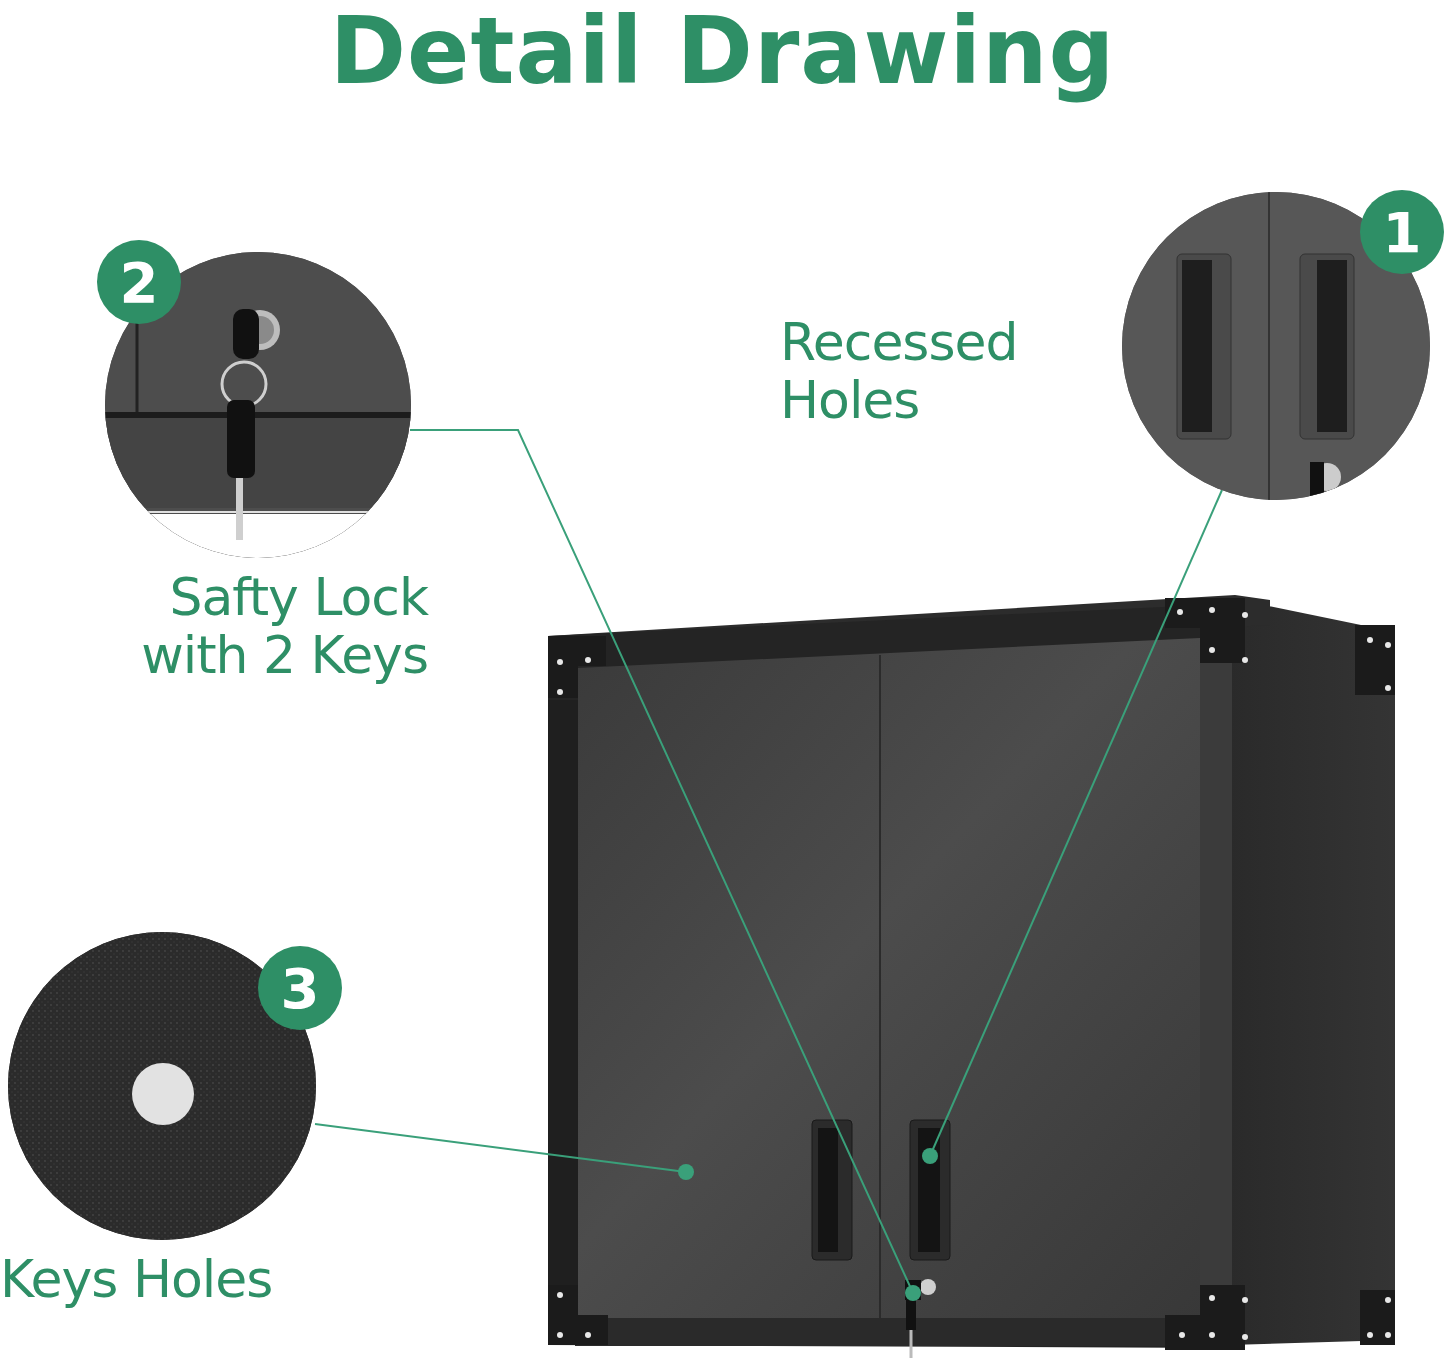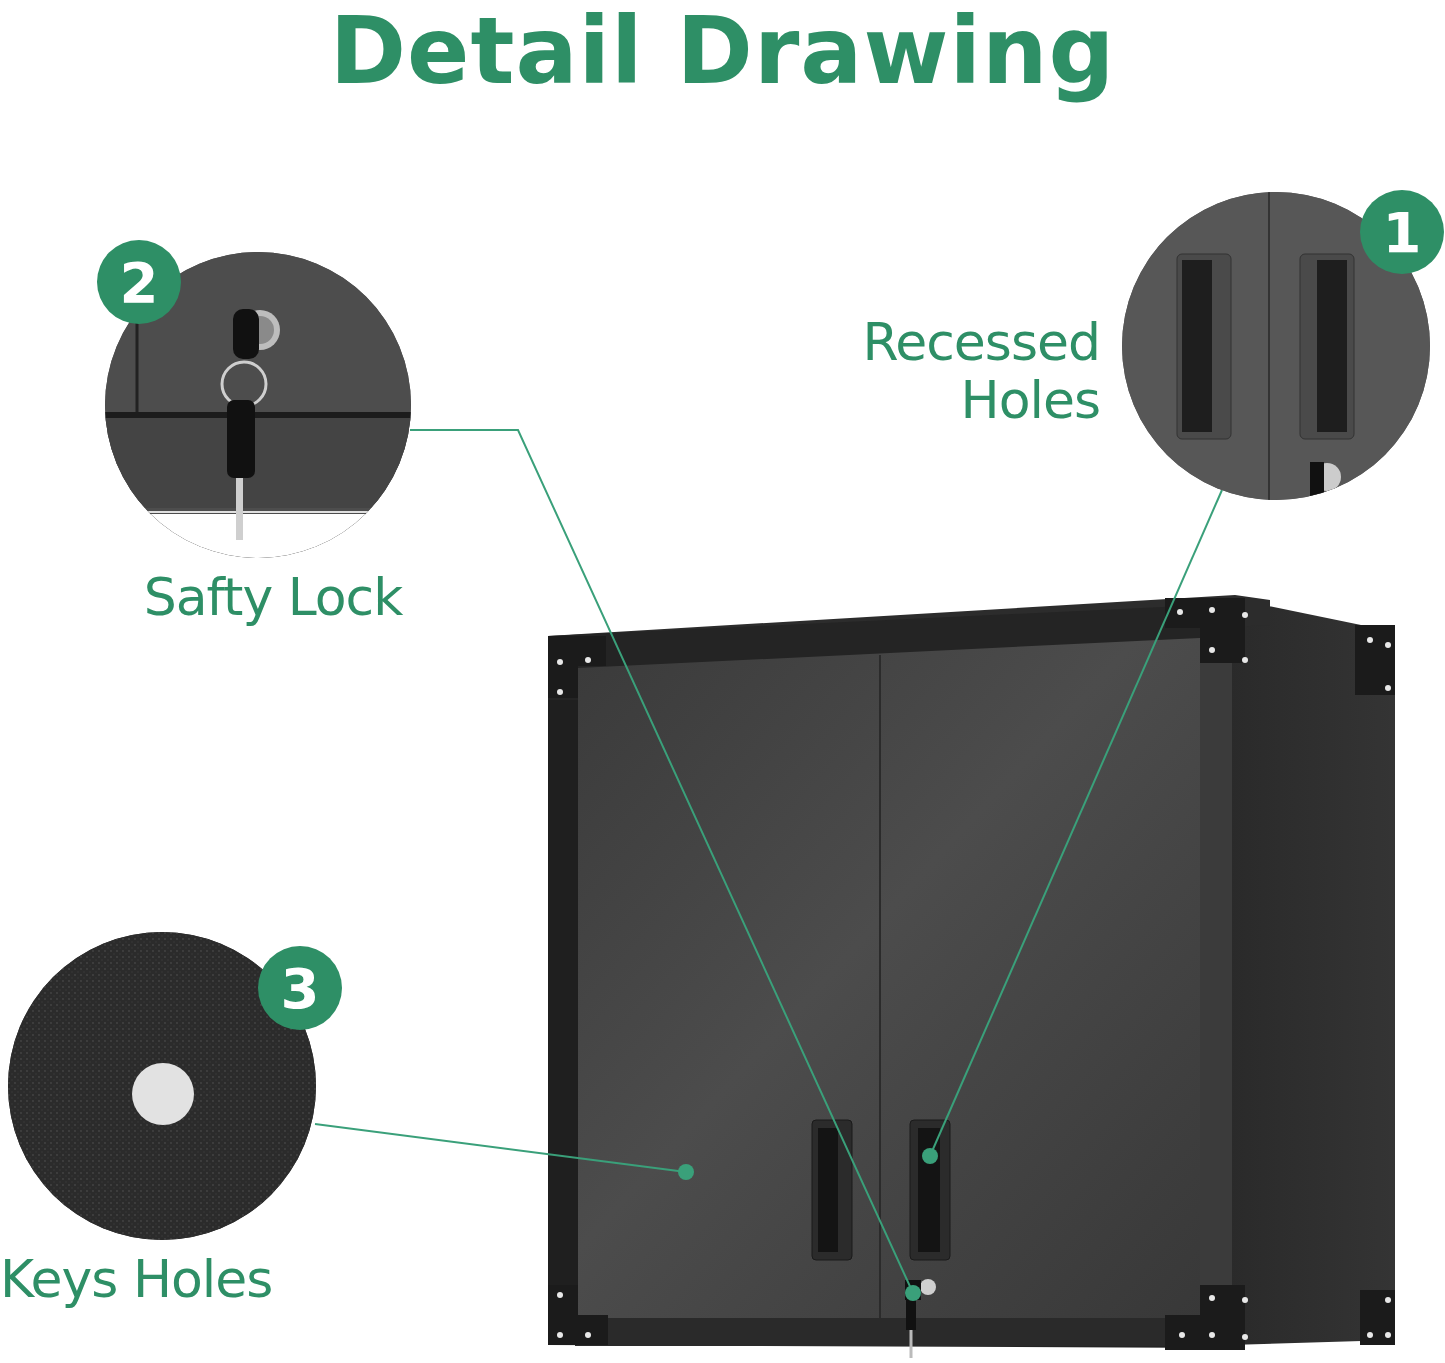--- a/index.html
+++ b/index.html
@@ -124,38 +124,39 @@
       <rect x="0" y="262" width="306" height="44" fill="#fff"></rect>
       <circle cx="155" cy="78" r="20" fill="#bdbdbd"></circle>
       <circle cx="155" cy="78" r="14" fill="#8a8a8a"></circle>
       <rect x="128" y="57" width="26" height="50" rx="10" fill="#111"></rect>
       <circle cx="139" cy="132" r="22" fill="none" stroke="#cfcfcf" stroke-width="3"></circle>
       <rect x="122" y="148" width="28" height="78" rx="7" fill="#111"></rect>
       <rect x="131" y="226" width="7" height="62" fill="#cfcfcf"></rect>
     </svg>
   </div>
   <div class="abs badge" style="left:97px;top:240px;">2</div>
-  <div class="abs label" style="left:118px;top:568px;width:310px;text-align:center;">
+  <div class="abs label" style="left:118px;top:568px;width:310px;text-align:right;">
     <div>Safty Lock</div>
+    <div>with 2 Keys</div>
   </div>
 
   <div class="abs circle" style="left:1122px;top:192px;width:308px;height:308px;background:#555;">
     <svg width="308" height="308">
       <rect width="308" height="308" fill="#575757"></rect>
       <line x1="147" y1="0" x2="147" y2="308" stroke="#333" stroke-width="2"></line>
       <rect x="55" y="62" width="54" height="185" rx="5" fill="#4a4a4a" stroke="#333"></rect>
       <rect x="60" y="68" width="30" height="172" fill="#1e1e1e"></rect>
       <rect x="178" y="62" width="54" height="185" rx="5" fill="#4a4a4a" stroke="#333"></rect>
       <rect x="195" y="68" width="30" height="172" fill="#1e1e1e"></rect>
       <circle cx="205" cy="285" r="14" fill="#ccc"></circle>
       <rect x="188" y="270" width="14" height="38" fill="#111"></rect>
     </svg>
   </div>
   <div class="abs badge" style="left:1360px;top:190px;">1</div>
-  <div class="abs label" style="left:780px;top:313px;width:320px;text-align:right;">
+  <div class="abs label" style="left:780px;top:313px;width:320px;text-align:left;">
     <div>Recessed</div>
     <div>Holes</div>
   </div>
 
   <div class="abs circle" style="left:8px;top:932px;width:308px;height:308px;background:#2a2a2a;">
     <svg width="308" height="308">
       <defs>
         <pattern id="grain" width="6" height="6" patternUnits="userSpaceOnUse">
           <rect width="6" height="6" fill="#2b2b2b"></rect>
           <circle cx="1" cy="1" r="0.9" fill="#444"></circle>

